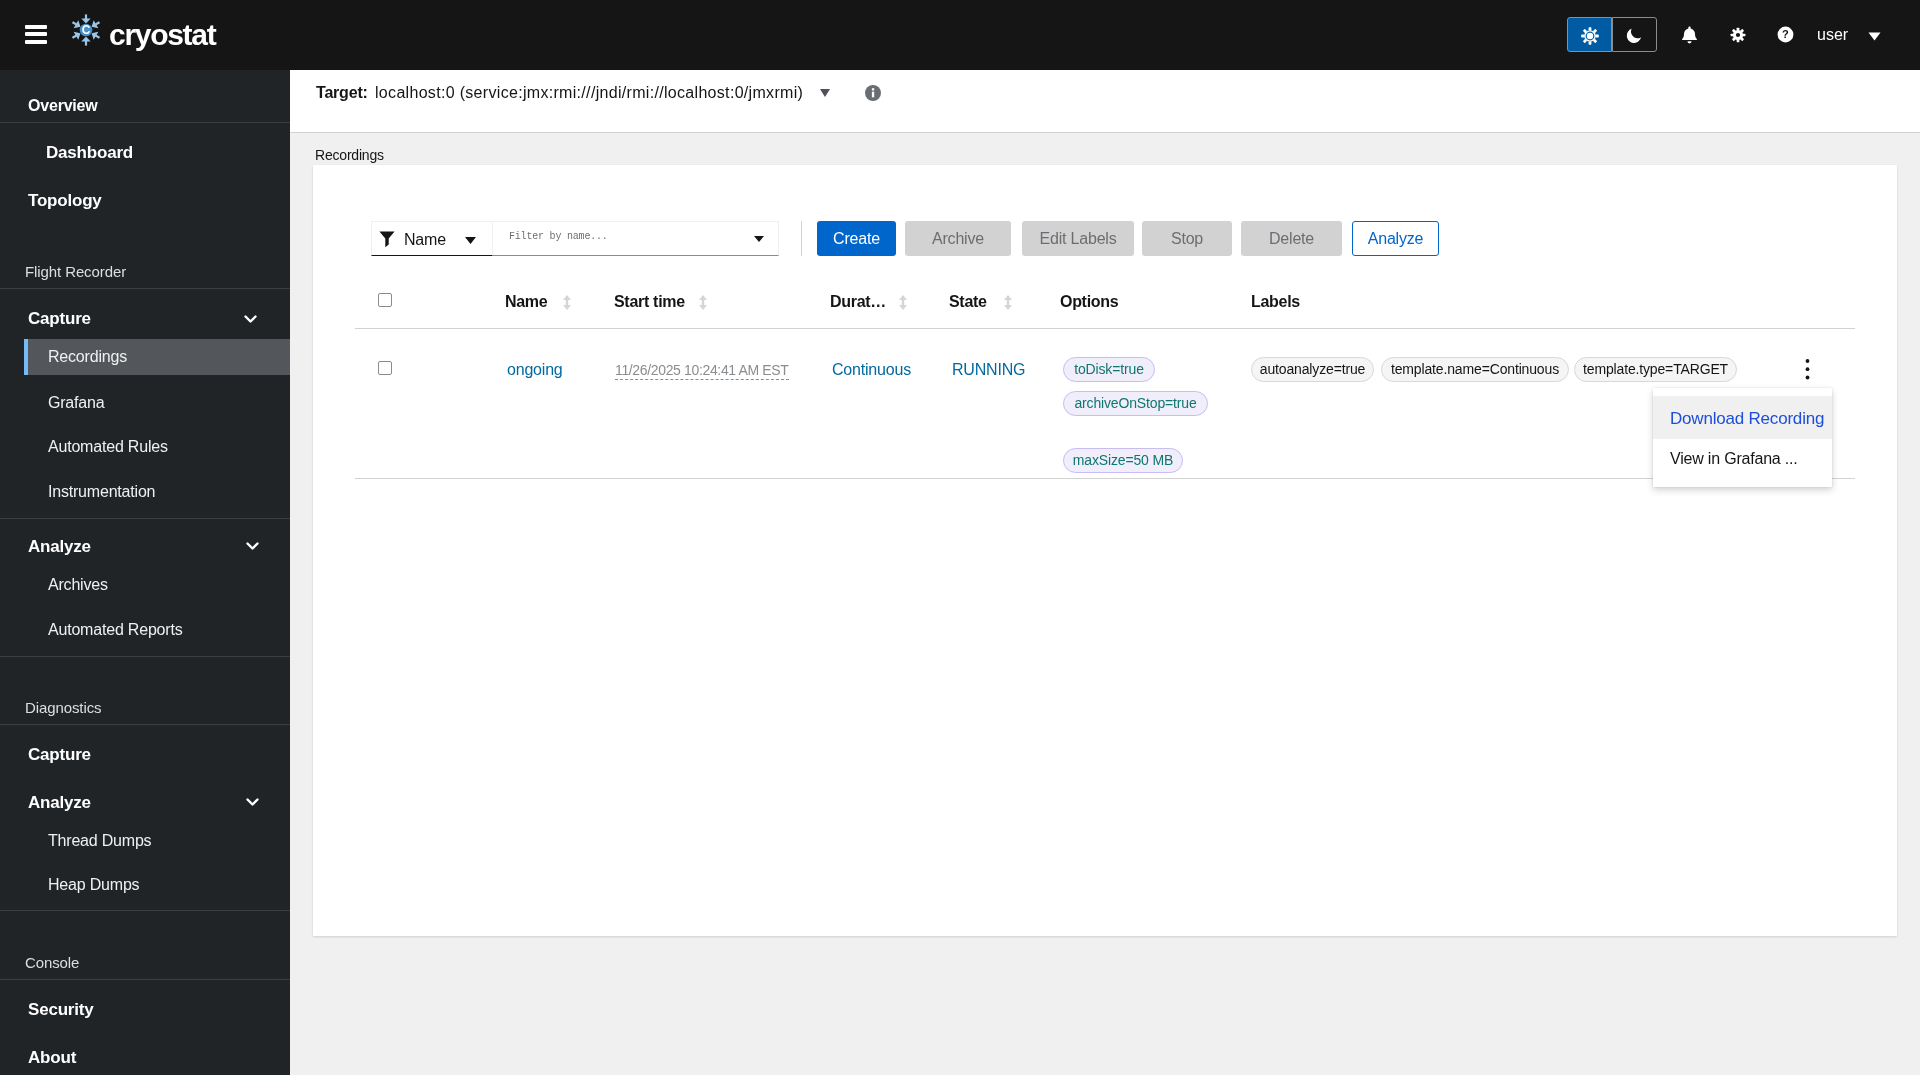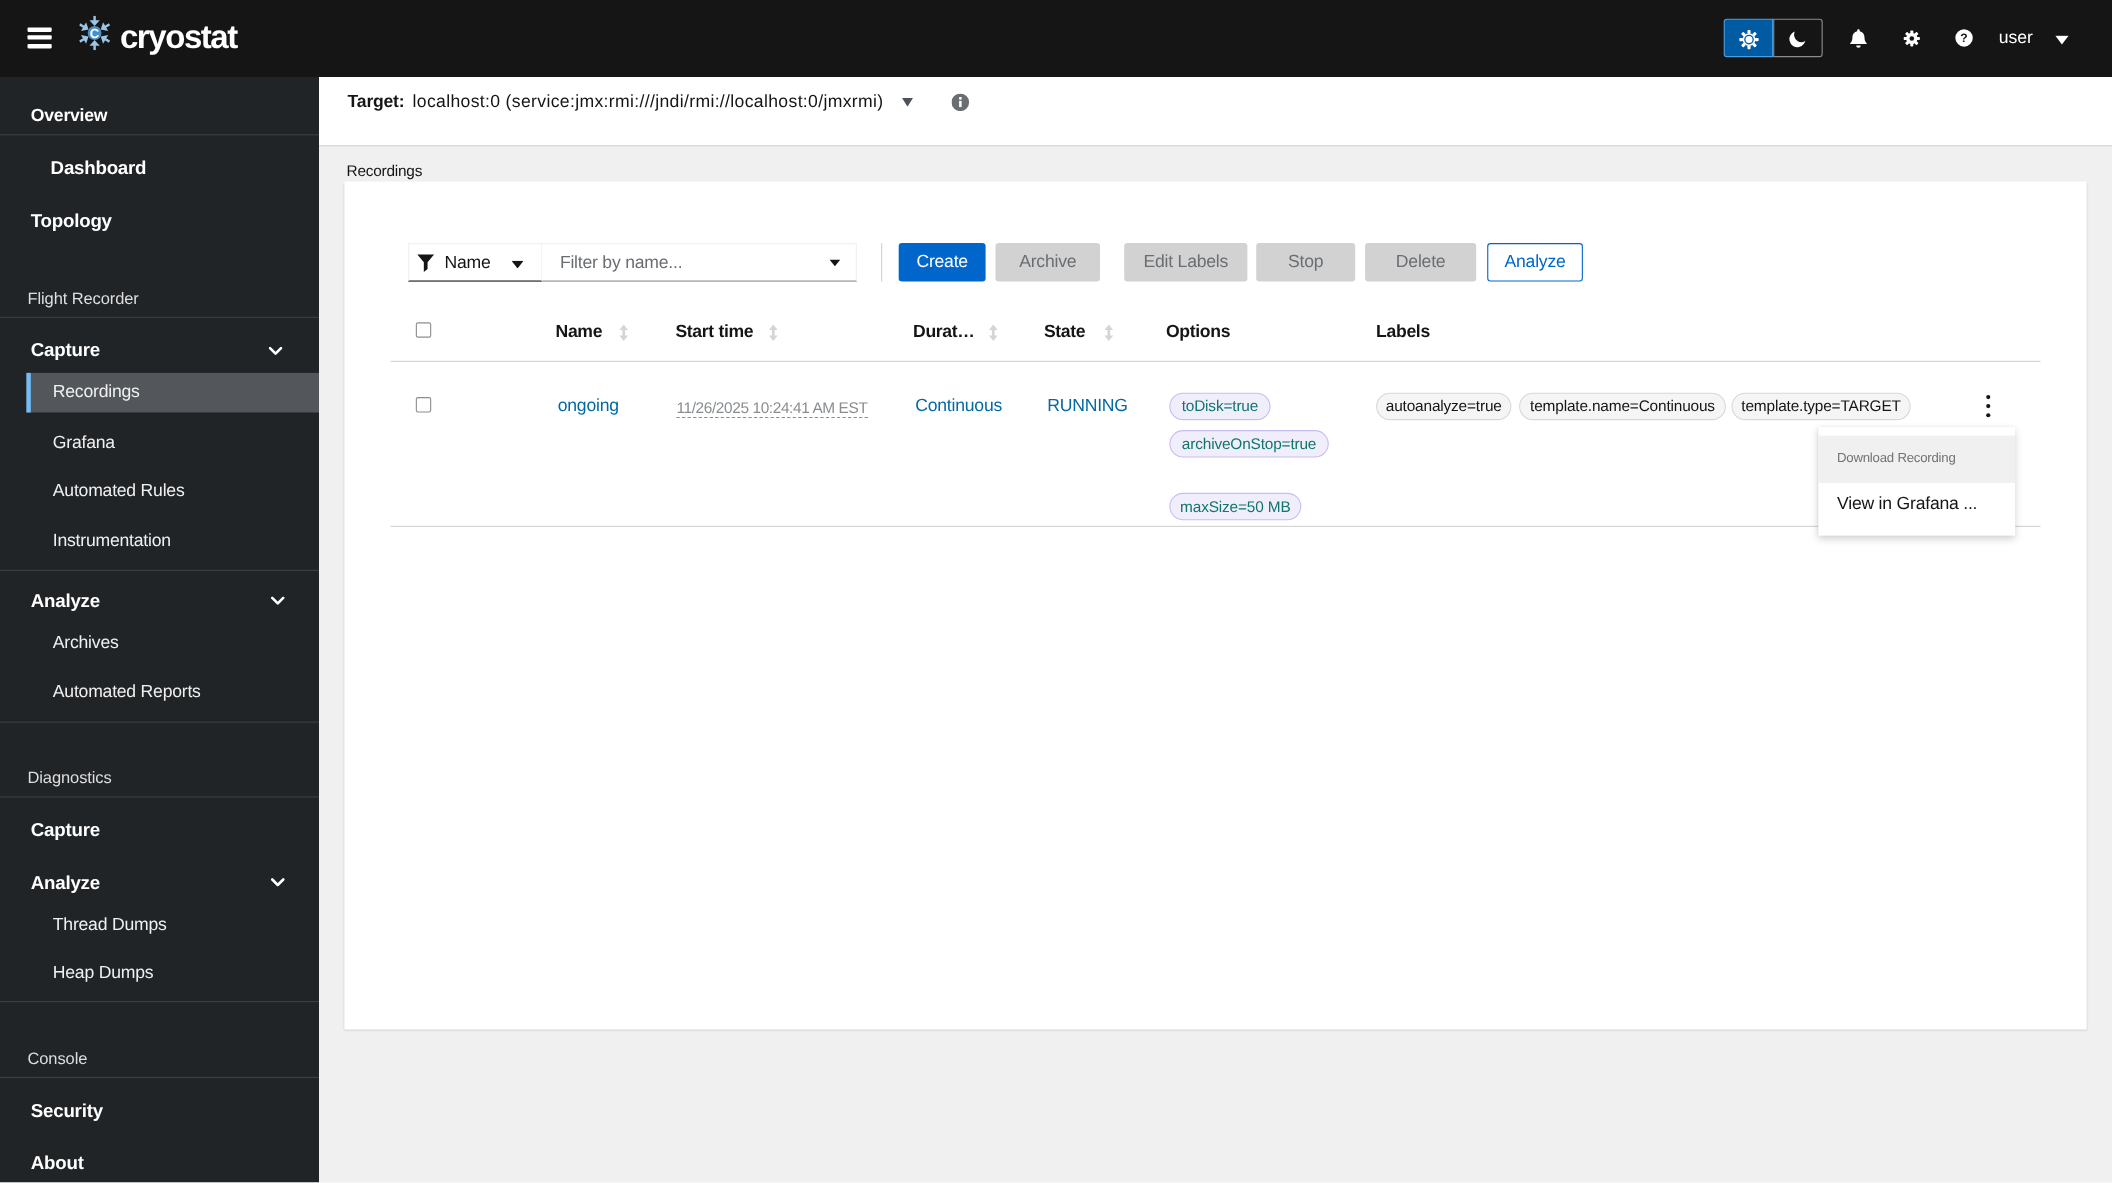--- a/index.html
+++ b/index.html
@@ -168,29 +168,29 @@
     <svg class="abs" style="left:7px;top:9px;" width="16" height="17" viewBox="0 0 16 17">
         <path d="M0.4 0.4 H15.6 L9.7 7.4 V13.6 L6.3 16.2 V7.4 Z" fill="#151515"></path>
       </svg>
     <div class="abs" style="left:32px;top:9px;font-size:16px;color:#151515;letter-spacing:-0.2px;">Name</div>
     <svg class="abs" style="left:93px;top:15px;" width="11" height="7" viewBox="0 0 11 7">
         <polygon points="0,0 11,0 5.5,7" fill="#151515"></polygon>
       </svg>
   </div>
 
   <div class="abs" style="left:180px;top:56px;width:286px;height:35px;background:#fff;border:1px solid #f0f0f0;border-left:none;border-bottom:1px solid #8a8d90;">
-    <div class="abs" style="left:16px;top:9px;font-size:16px;color:#6a6e73;letter-spacing:-0.2px;">Filter by name...</div>
+    <div class="abs" style="left:16px;top:9px;font-size:10px;color:#6a6e73;letter-spacing:-0.2px;font-family:Liberation Mono, monospace;">Filter by name...</div>
     <svg class="abs" style="left:261px;top:14px;" width="10" height="6" viewBox="0 0 10 6">
         <polygon points="0,0 10,0 5,6" fill="#151515"></polygon>
       </svg>
   </div>
   <div class="abs" style="left:488px;top:56px;width:1px;height:35px;background:#d2d2d2;"></div>
 
   <div class="btn" style="left:504px;width:79px;background:#0066cc;color:#fff;">Create</div>
-  <div class="btn dis" style="left:592px;width:95px;text-align:center;">Archive</div>
+  <div class="btn dis" style="left:592px;width:106px;text-align:center;">Archive</div>
   <div class="btn dis" style="left:709px;width:112px;">Edit Labels</div>
   <div class="btn dis" style="left:829px;width:90px;">Stop</div>
   <div class="btn dis" style="left:928px;width:101px;">Delete</div>
   <div class="btn" style="left:1039px;width:87px;background:#fff;border:1px solid #0066cc;color:#0066cc;line-height:33px;">Analyze</div>
 
   <div class="cbox" style="left:65px;top:128px;"></div>
   <div class="hcell" style="left:192px;">Name</div>
   <div class="hcell" style="left:301px;">Start time</div>
   <div class="hcell" style="left:517px;">Durat…</div>
   <div class="hcell" style="left:636px;">State</div>
@@ -241,16 +241,16 @@
       <g fill="#151515">
         <circle cx="3.5" cy="4" r="1.9"></circle>
         <circle cx="3.5" cy="12.2" r="1.9"></circle>
         <circle cx="3.5" cy="20.5" r="1.9"></circle>
       </g>
     </svg>
   <div class="abs" style="left:42px;top:313px;width:1500px;height:1px;background:#d2d2d2;"></div>
 
   <div class="abs" style="left:1340px;top:223px;width:179px;height:99px;background:#fff;box-shadow:0 3px 7px rgba(3,3,3,0.18), 0 0 2px rgba(3,3,3,0.1);z-index:5;">
     <div class="abs" style="left:0;top:8px;width:179px;height:43px;background:#f0f0f0;"></div>
-    <div class="abs" style="left:17px;top:21px;font-size:12px;color:#737373;letter-spacing:-0.2px;">Download Recording</div>
+    <div class="abs" style="left:17px;top:21px;font-size:17px;color:#1d4ed8;letter-spacing:-0.2px;">Download Recording</div>
     <div class="abs" style="left:17px;top:62px;font-size:16px;color:#151515;letter-spacing:-0.2px;">View in Grafana ...</div>
   </div>
 </div>
 
 </body></html>

